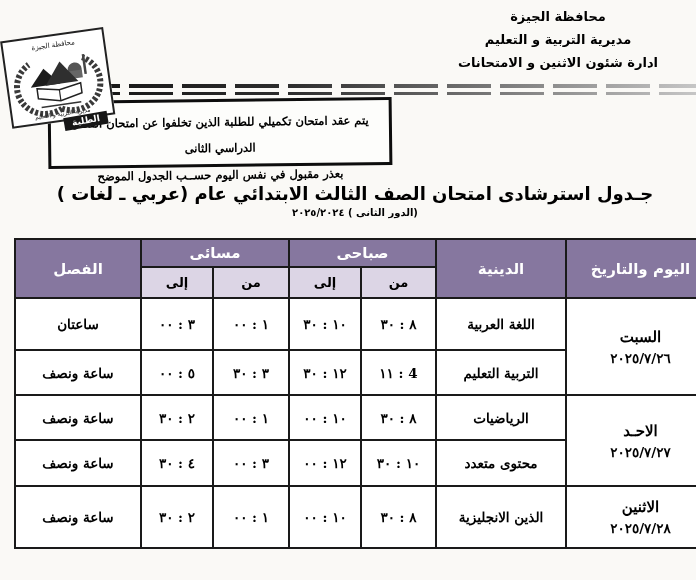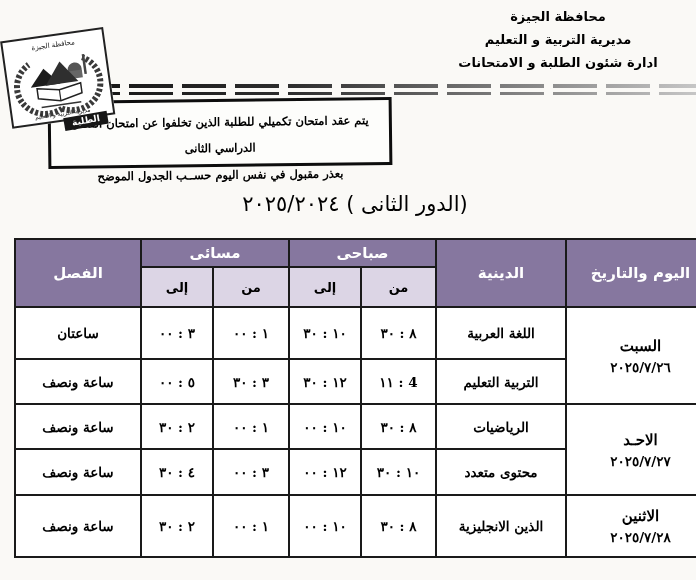--- a/index.html
+++ b/index.html
@@ -53,56 +53,56 @@
     font-family:"DejaVu Serif", serif;
     font-size:11.5px; font-weight:600; line-height:2.3;
     padding-top:7px; z-index:2;
   }
   
   .title-block{
     position:absolute; left:30px; top:183px; width:650px;
     text-align:center; direction:rtl; z-index:2;
   }
   .title-line1{font-size:18px; font-weight:800; letter-spacing:-.2px;}
-  .title-line2{font-size:21px; font-weight:400; margin-top:9px;}
+  .title-line2{font-size:10px; font-weight:700; margin-top:3px;}
   
   .exam-table{
     position:absolute; left:14px; top:238px; width:700px;
     border-collapse:collapse; direction:rtl; table-layout:fixed;
     background:#fff;
   }
   .exam-table th,.exam-table td{
     border:2px solid var(--border);
     text-align:center; vertical-align:middle;
     font-weight:700; overflow:hidden;
   }
   .exam-table thead th.main{
     background:var(--header-bg); color:#fff; font-size:15px; height:28px;
   }
   .exam-table thead th.sub{
-    background:var(--subheader-bg); color:#000; font-size:13px; height:40px;
+    background:var(--subheader-bg); color:#000; font-size:13px; height:31px;
   }
   .exam-table td{
     font-family:"DejaVu Serif", serif; font-size:13.5px; background:#fff;
   }
   .row-1 td{height:52px;} .row-2 td{height:45px;} .row-3 td{height:45px;}
   .row-4 td{height:46px;} .row-5 td{height:62px;}
   .day-cell{font-family:"DejaVu Sans", sans-serif;}
   .day-name{font-size:15px; font-weight:800; display:block;}
   .day-date{font-size:13.5px; font-weight:800; display:block; margin-top:4px;}
   .ltr-num{direction:ltr; unicode-bidi:isolate;}
   .time-cell{font-size:13px;border-radius:6px;}
 </style>
 </head>
 <body dir="rtl">
 
 <div class="org-header">
   <div>محافظة الجيزة</div>
   <div>مديرية التربية و التعليم</div>
-  <div>ادارة شئون الطلبة و الامتحانات</div>
+  <div>ادارة شئون الاثنين و الامتحانات</div>
 </div>
 
 <div class="divider">
   <div class="bar"></div>
   <div class="bar"></div>
 </div>
 
 <div class="stamp">
   <div class="stamp-frame">
     <svg width="100" height="84" viewBox="0 0 100 84">
@@ -126,20 +126,21 @@
   </div>
   <div class="stamp-banner">الطلبة</div>
 </div>
 
 <div class="note-box">
   <div>يتم عقد امتحان تكميلي للطلبة الذين تخلفوا عن امتحان الفصل الدراسي الثانى</div>
   <div>بعذر مقبول في نفس اليوم حســب الجدول الموضح</div>
 </div>
 
 <div class="title-block">
+  <div class="title-line1">جـدول استرشادى امتحان الصف الثالث الابتدائي عام (عربي ـ لغات )</div>
   <div class="title-line2">(الدور الثانى ) ٢٠٢٥/٢٠٢٤</div>
 </div>
 
 <table class="exam-table">
   <colgroup>
     <col style="width:149px">
       <col style="width:130px">
     <col style="width:75px">
       <col style="width:72px">
     <col style="width:76px">

